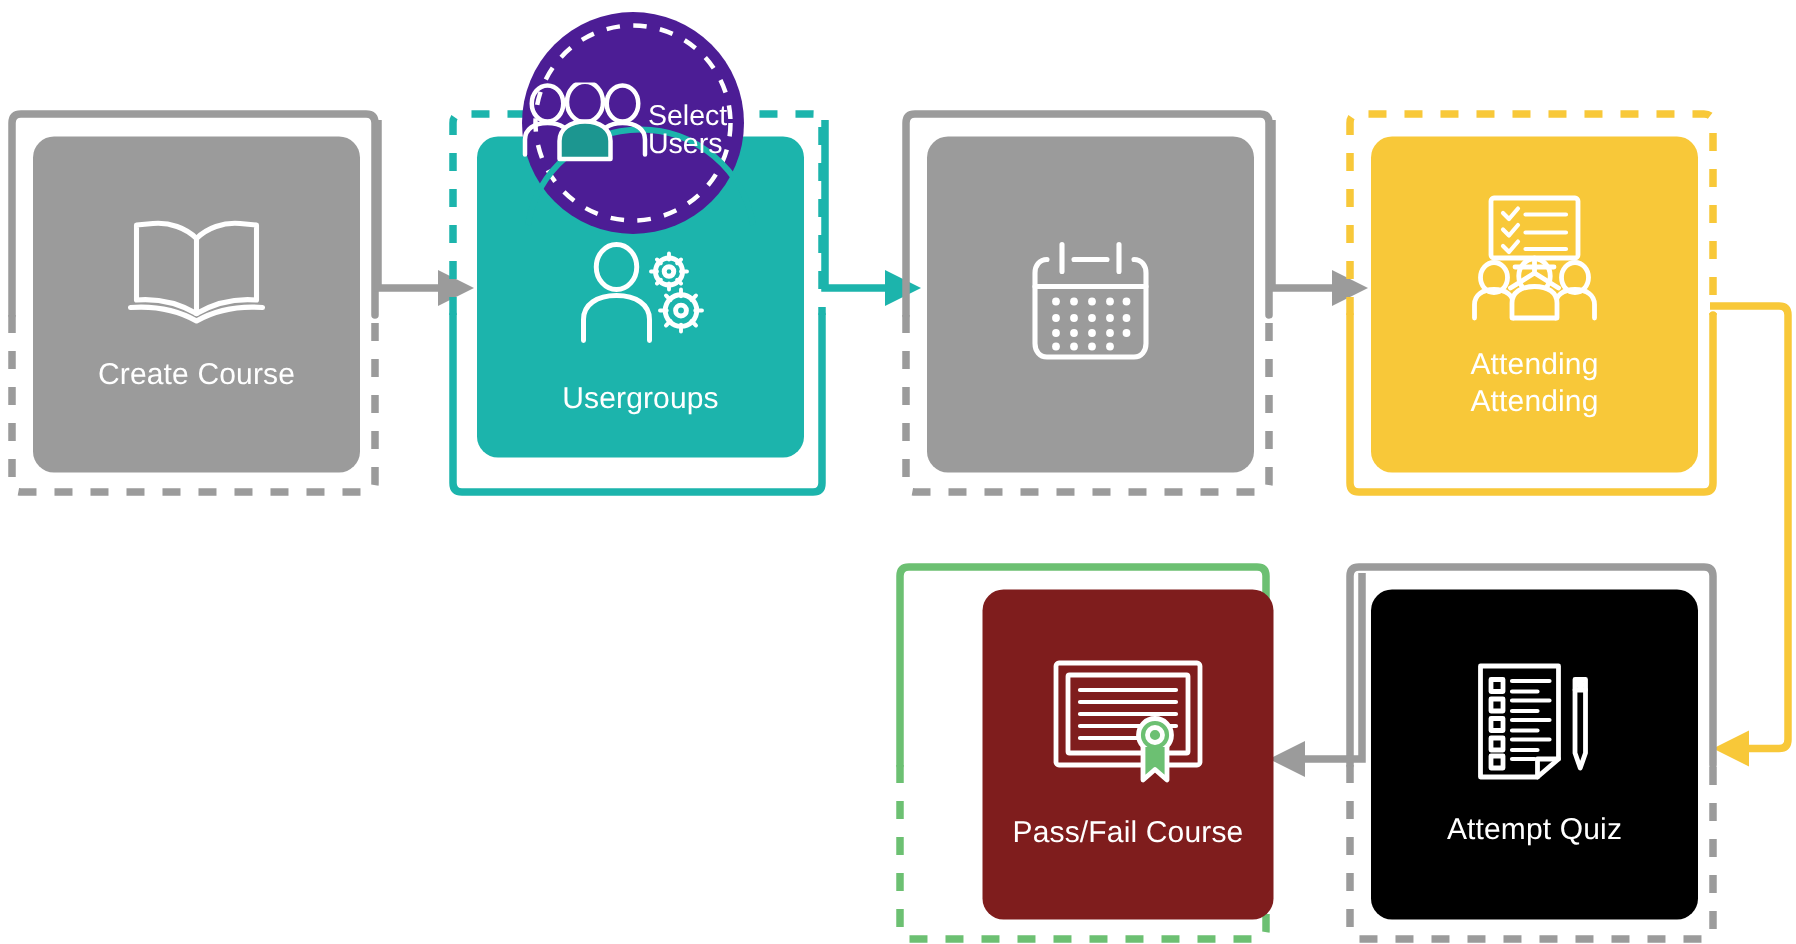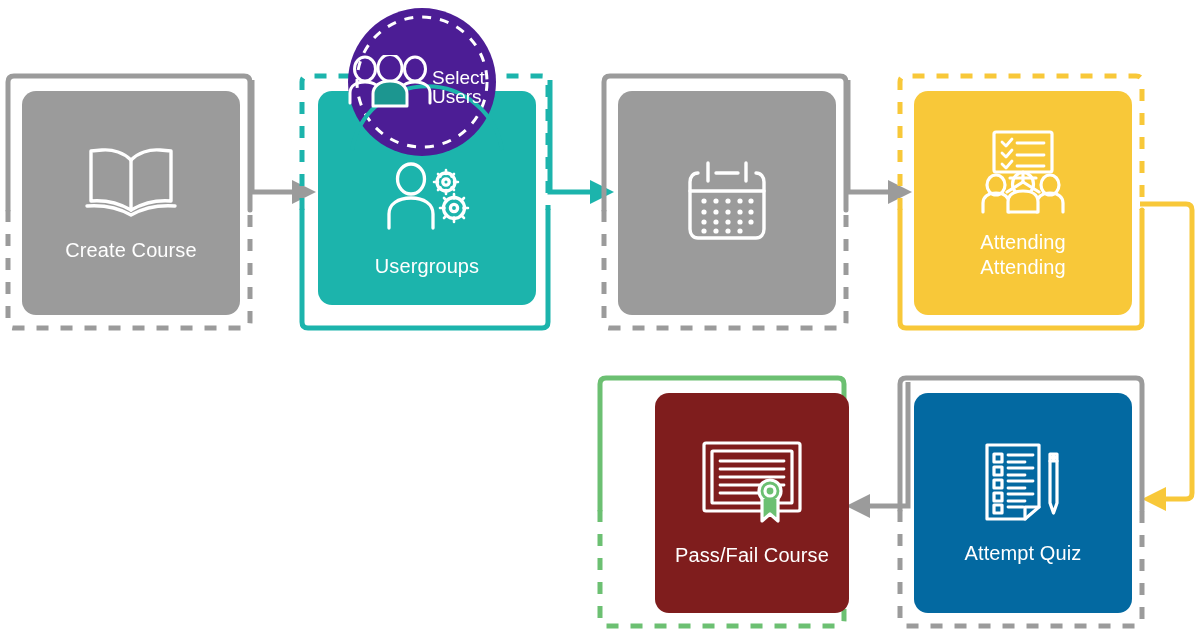--- a/index.html
+++ b/index.html
@@ -208,21 +208,21 @@
     <path d="M26,289 L2,301 L26,313 Z" fill="#F8C839"></path>
   </svg>
 
   <div class="node" style="left:894px;top:372px;width:258px;height:262px;">
     <div class="frame">
       <svg width="258" height="262" viewBox="0 0 258 262">
         <path d="M6,138 L6,12 Q6,6 12,6 L242,6 Q248,6 248,12 L248,138" fill="none" stroke="#9b9b9b" stroke-width="5" stroke-linecap="round"></path>
         <path d="M6,138 L6,248 Q6,254 12,254 L242,254 Q248,254 248,248 L248,138" fill="none" stroke="#9b9b9b" stroke-width="5" stroke-linecap="butt" stroke-dasharray="12 12"></path>
       </svg>
     </div>
-    <div class="tile" style="left:20px;top:21px;width:218px;height:220px;background:#0369a1;">
+    <div class="tile" style="left:20px;top:21px;width:218px;height:220px;background:#000000;">
       <span class="icon">
         <svg width="84" height="82" viewBox="0 0 84 82">
           <g fill="none" stroke="#ffffff" stroke-width="3.2" stroke-linejoin="round" stroke-linecap="round">
             <path d="M6,4 L58,4 L58,66 L44,78 L6,78 Z"></path>
             <path d="M58,66 L44,66 L44,78"></path>
             <rect x="13" y="13" width="8" height="8"></rect>
             <rect x="13" y="26" width="8" height="8"></rect>
             <rect x="13" y="39" width="8" height="8"></rect>
             <rect x="13" y="52" width="8" height="8"></rect>
             <rect x="13" y="64" width="8" height="8"></rect>

